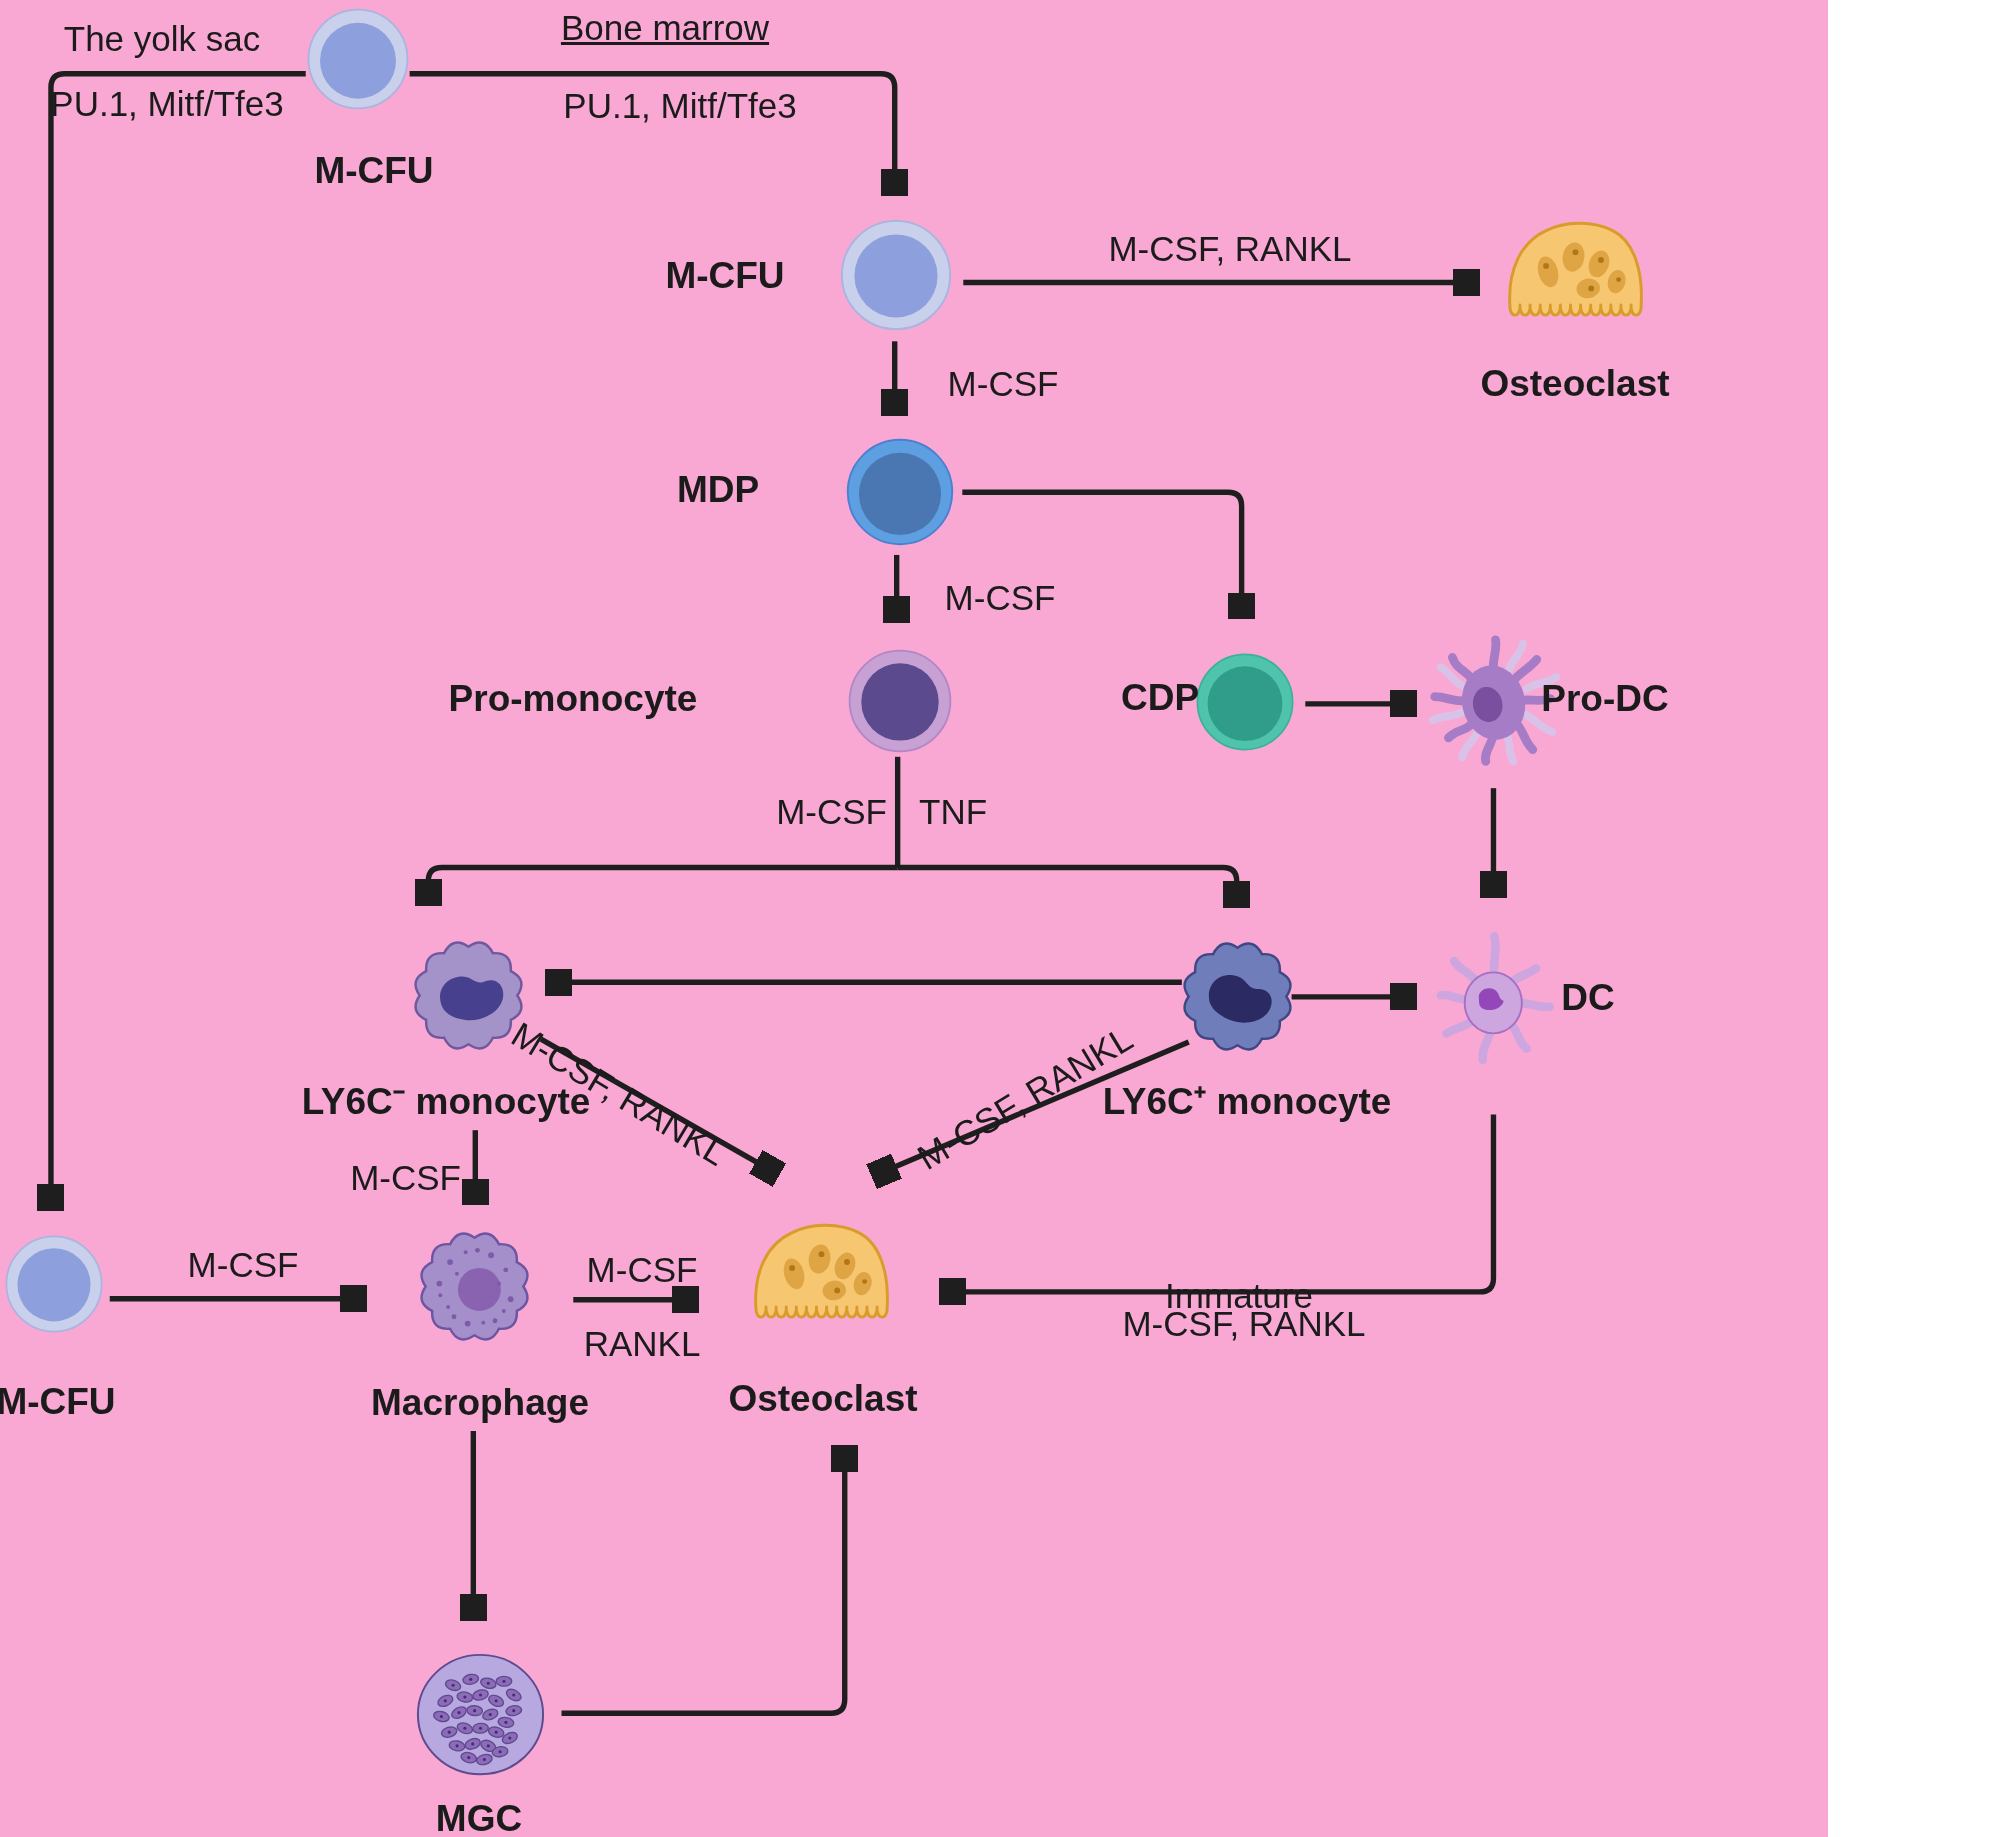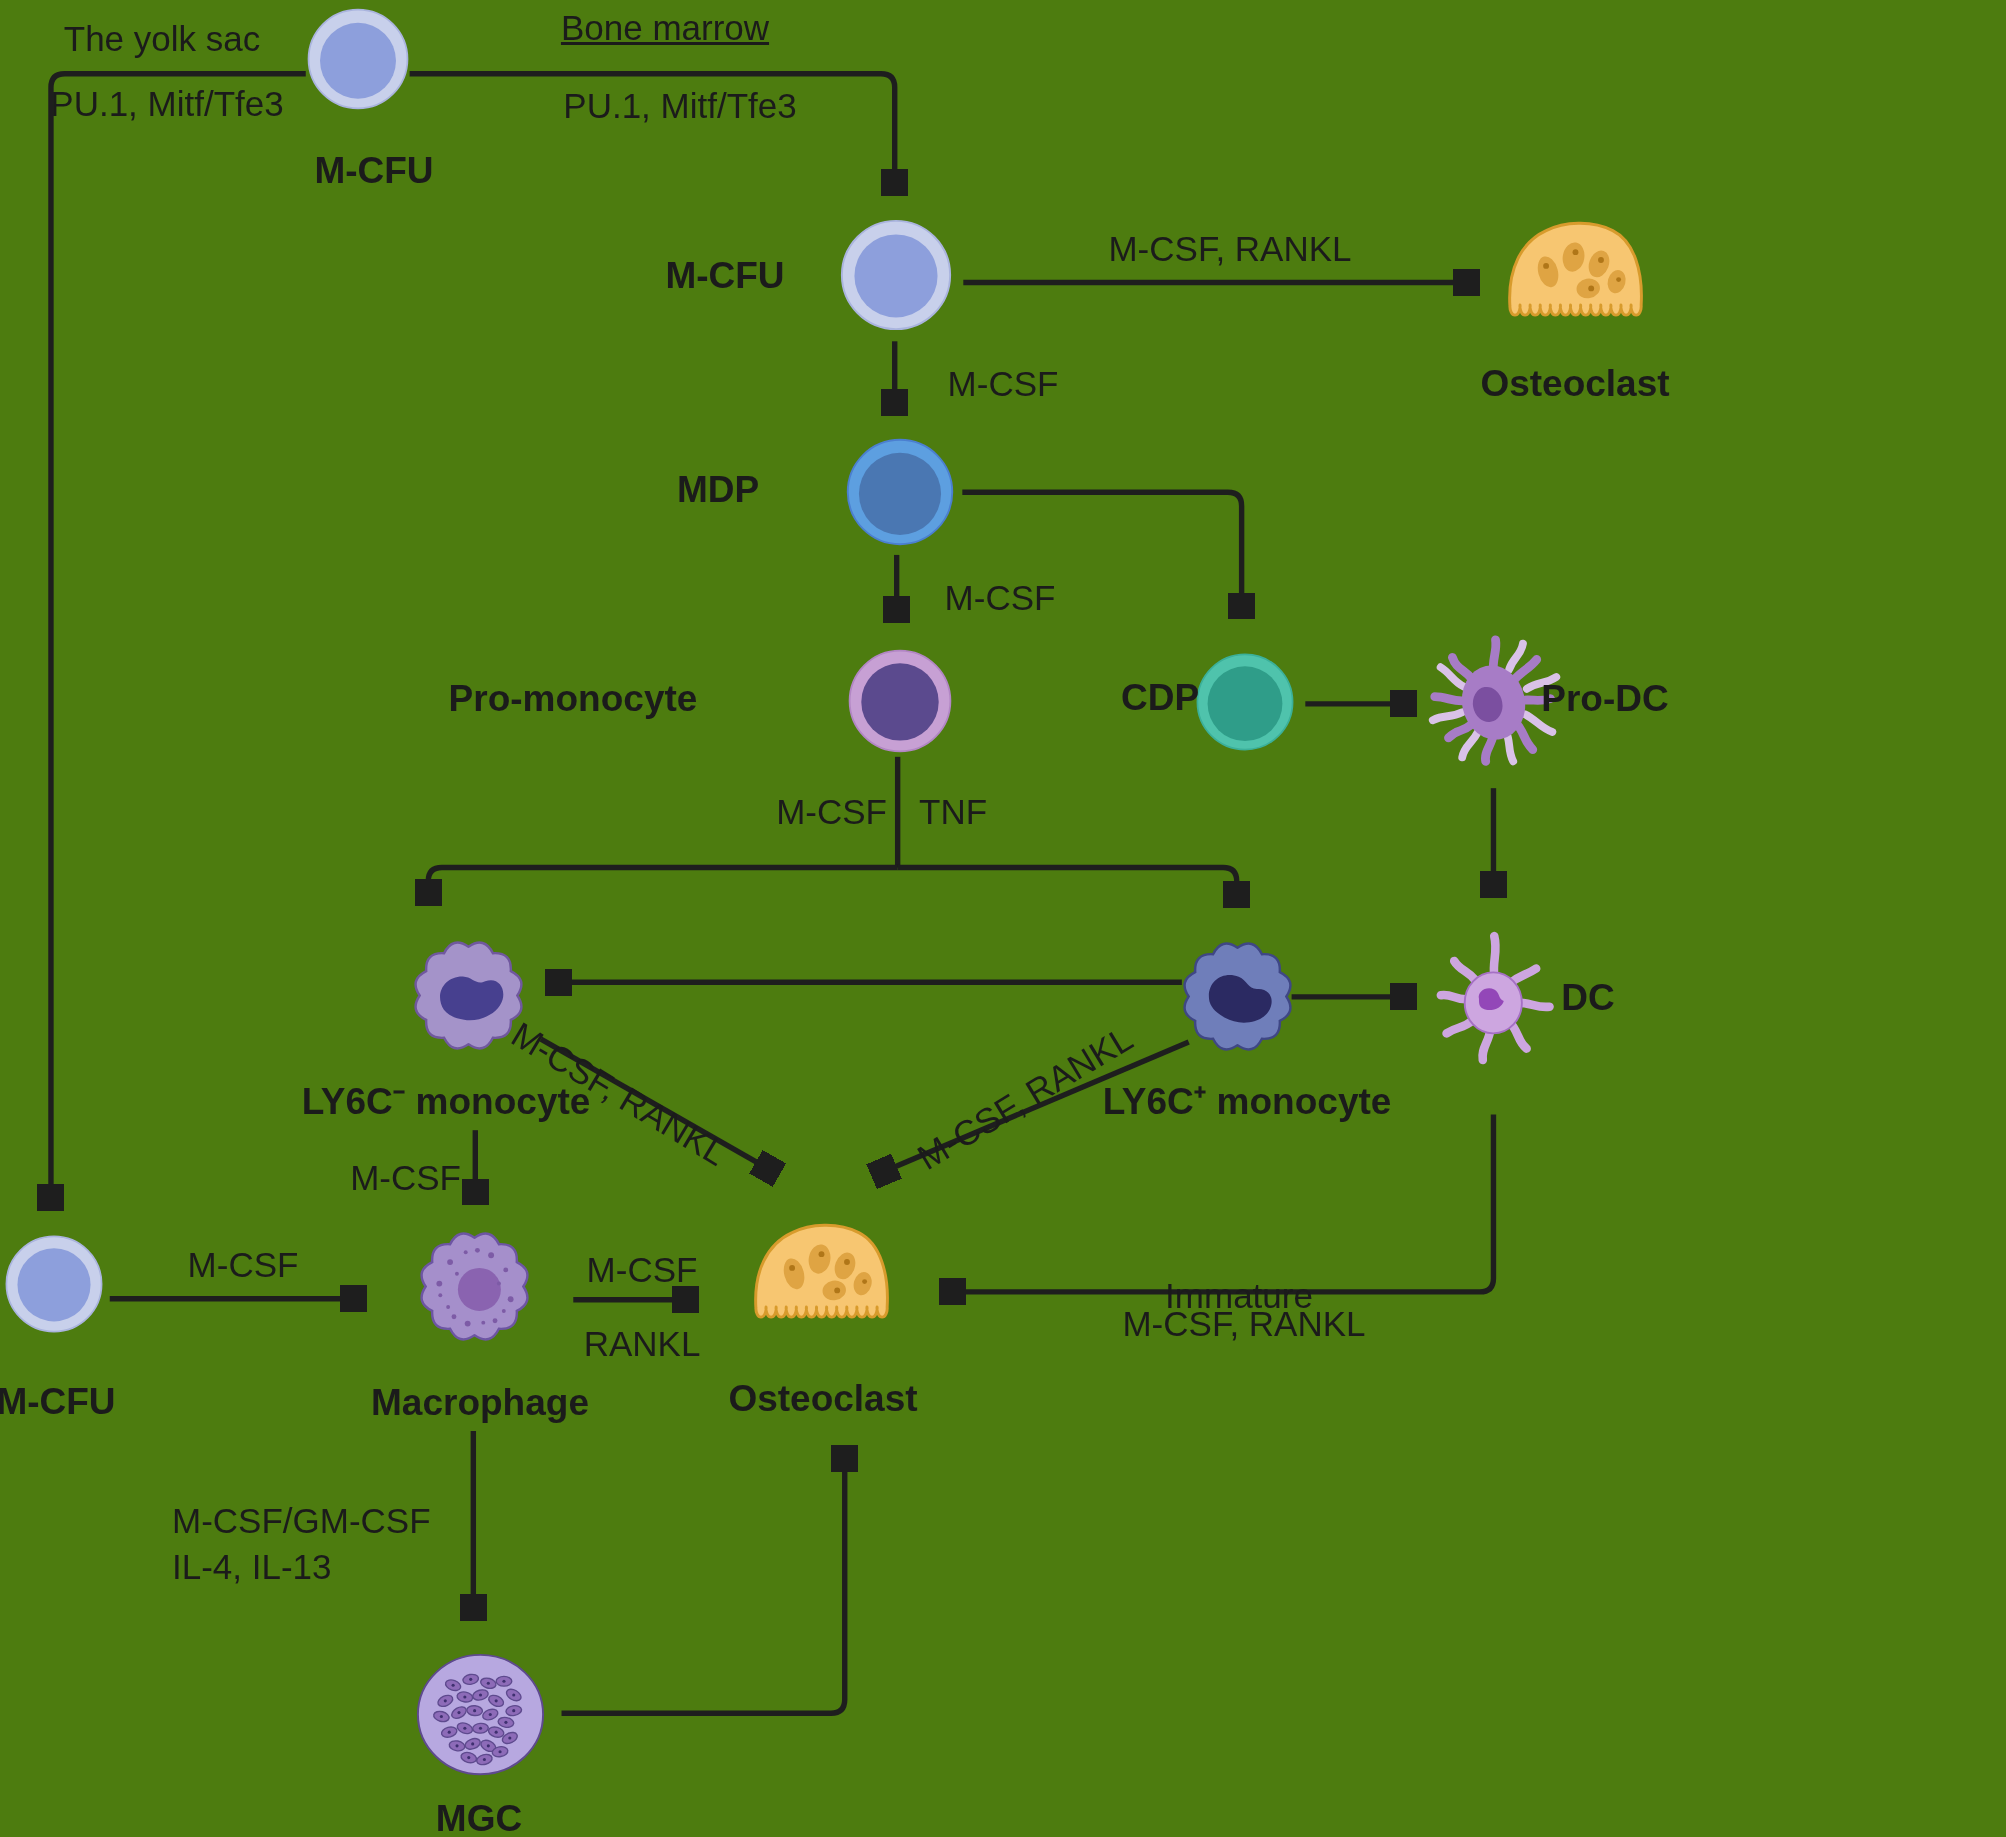--- a/index.html
+++ b/index.html
@@ -1,22 +1,23 @@
 <!DOCTYPE html>
 <html><head>
 <meta charset="utf-8">
 <style>
   html,body{margin:0;padding:0;background:#ffffff;}
   #figure{
     position:relative;
-    width:2006px;height:1838px;
-    background:#4d7c0f;
+    width:1828px;height:1838px;
+    background:#f9a8d4;
     font-family:"Liberation Sans", sans-serif;
     color:#1b1b1b;
     overflow:hidden;
+    text-align:right;
   }
   .lbl{
     position:absolute;
     white-space:nowrap;
     transform:translate(-50%,-50%);
     font-size:35px;
     line-height:1.2;
     color:#1b1b1b;
   }
   .cell-name{font-weight:700;font-size:37px;}
@@ -355,20 +356,16 @@
   <div class="lbl rot-r" style="left:1025px;top:1098px;">M-CSF, RANKL</div>
   <div class="lbl ralign" style="left:461px;top:1178px;">M-CSF</div>
   <div class="lbl" style="left:243px;top:1265px;">M-CSF</div>
   <div class="lbl cell-name" style="left:56px;top:1402px;">M-CFU</div>
   <div class="lbl cell-name" style="left:480px;top:1403px;">Macrophage</div>
   <div class="lbl" style="left:642px;top:1270px;">M-CSF</div>
   <div class="lbl" style="left:642px;top:1344px;">RANKL</div>
   <div class="lbl cell-name" style="left:823px;top:1399px;">Osteoclast</div>
   <div class="lbl" style="left:1239px;top:1264px;margin-top:32px;">Immature</div>
   <div class="lbl" style="left:1244px;top:1324px;">M-CSF, RANKL</div>
-  <div class="block" style="left:172px;top:1498px;">
-    <div>M-CSF/GM-CSF</div>
-    <div>IL-4, IL-13</div>
-  </div>
   <div class="lbl cell-name" style="left:479px;top:1819px;">MGC</div>
 
 </div>
 
 
 </body></html>

